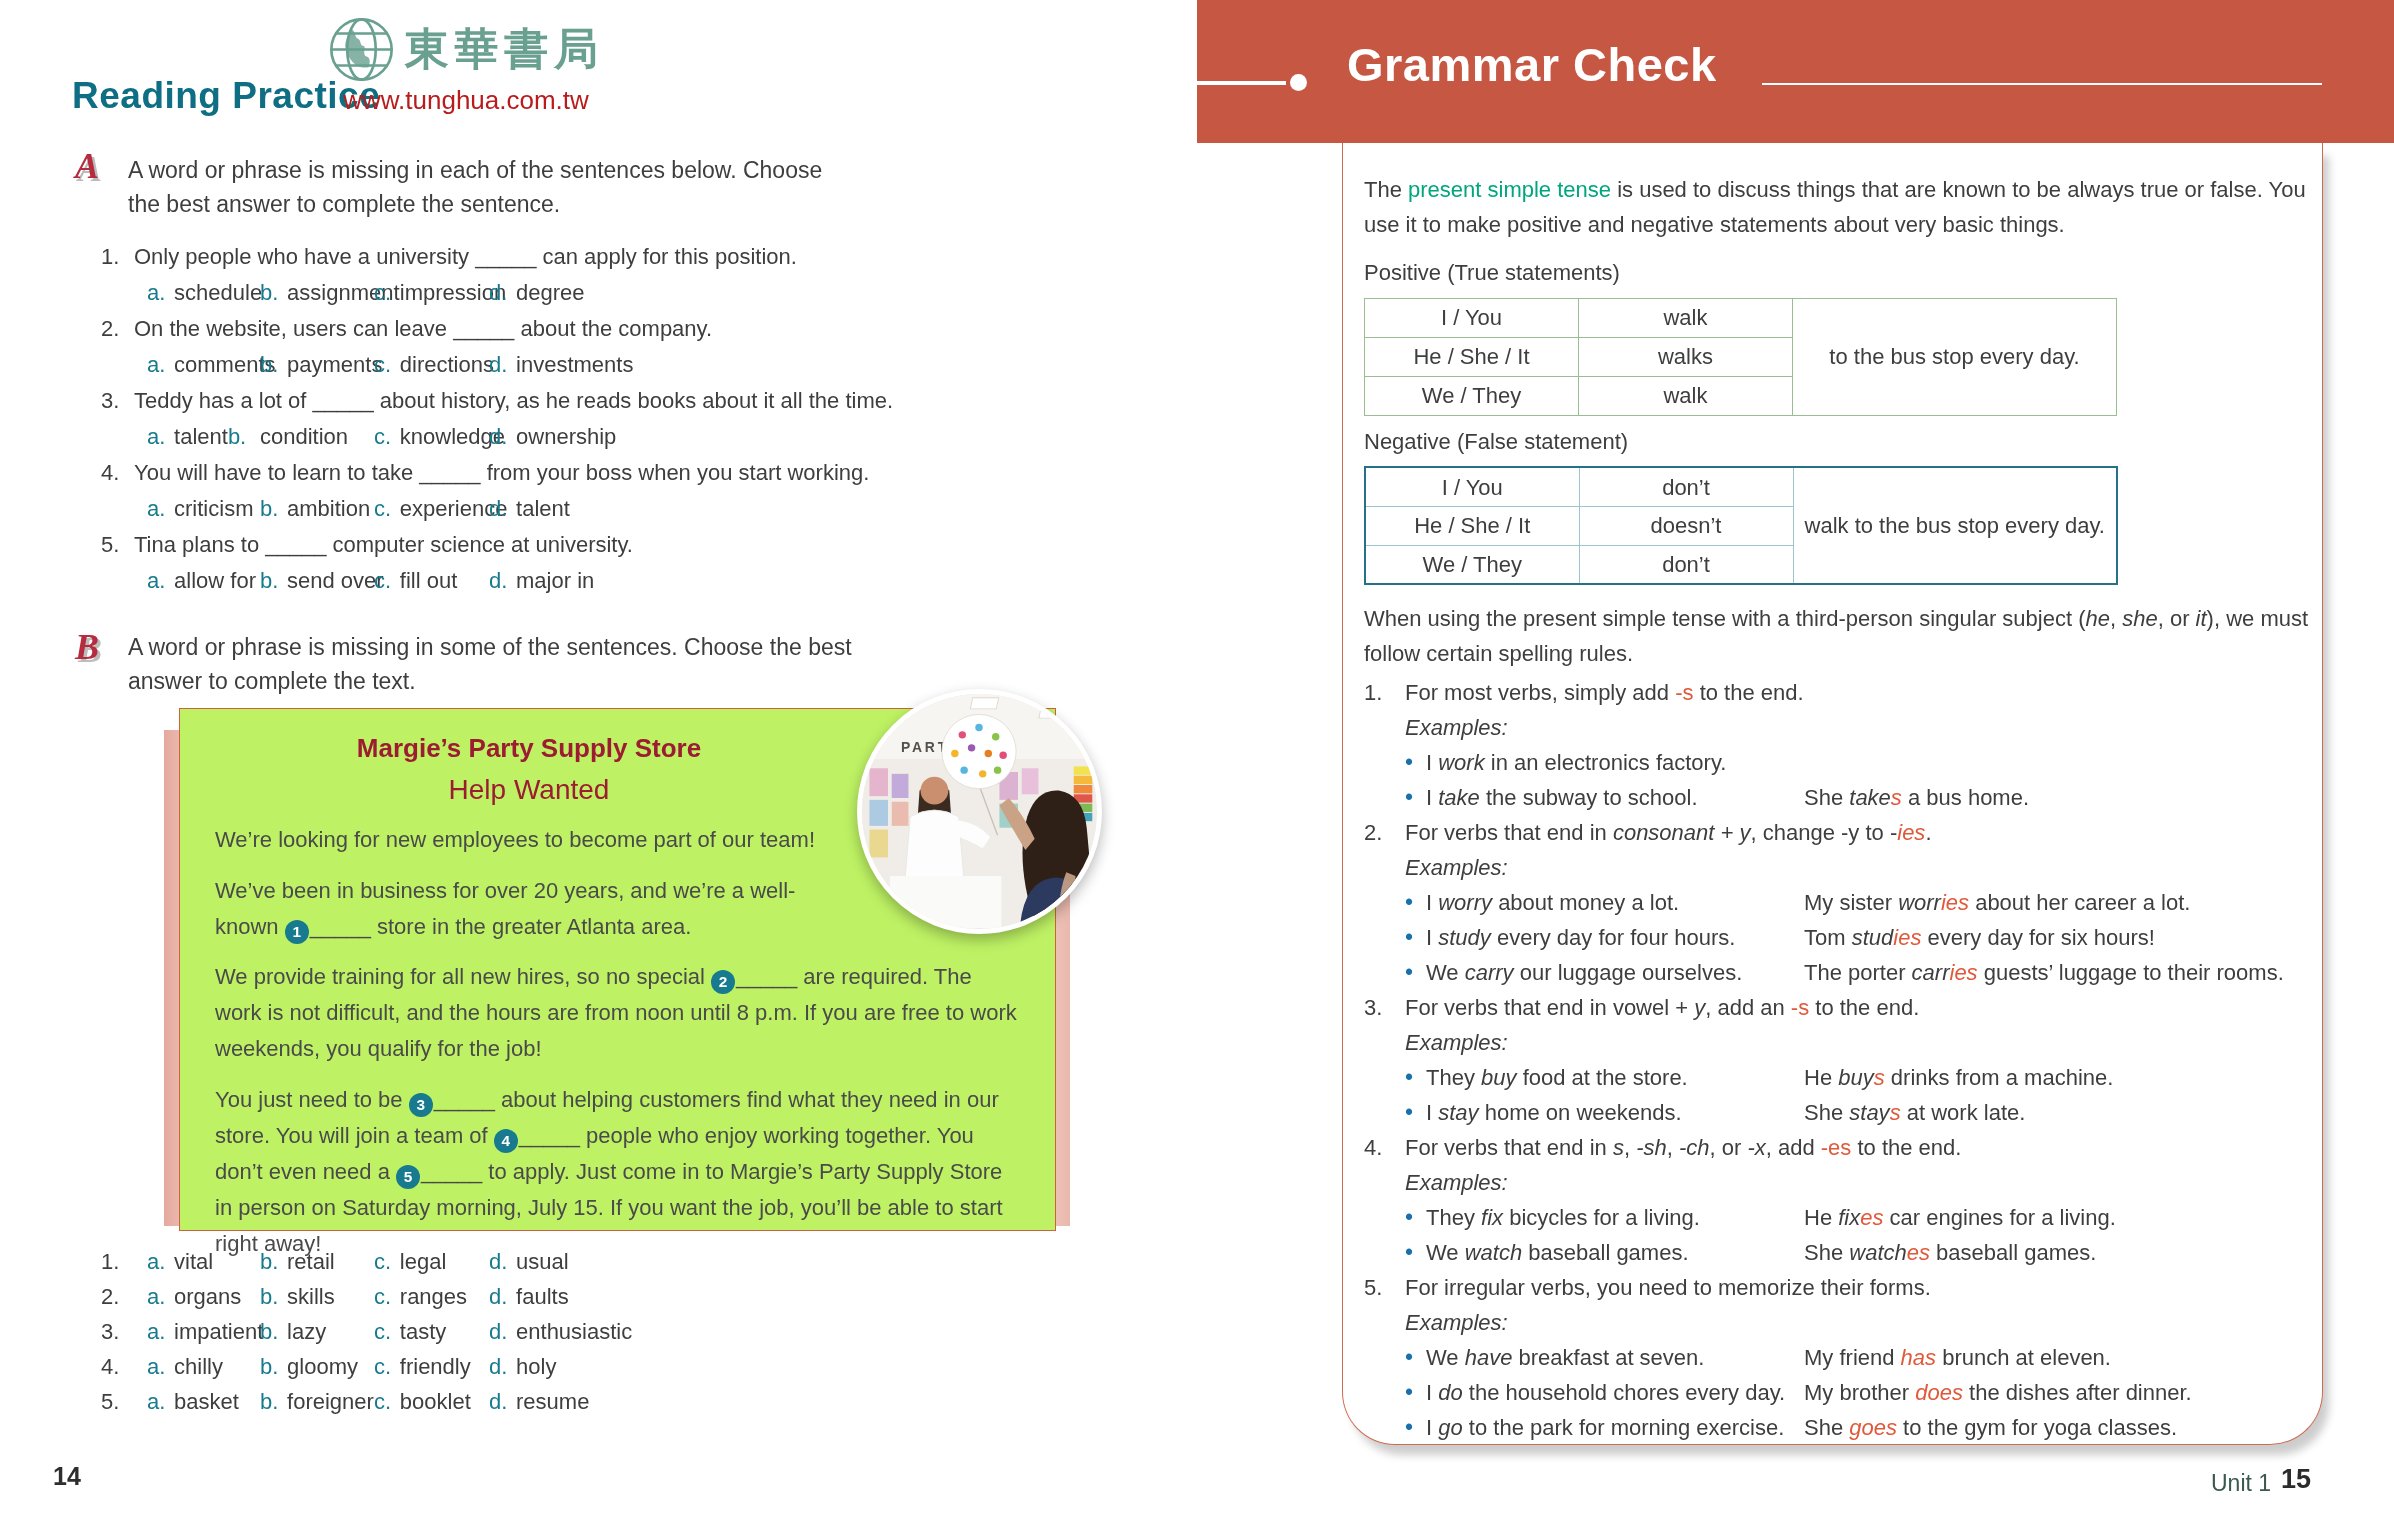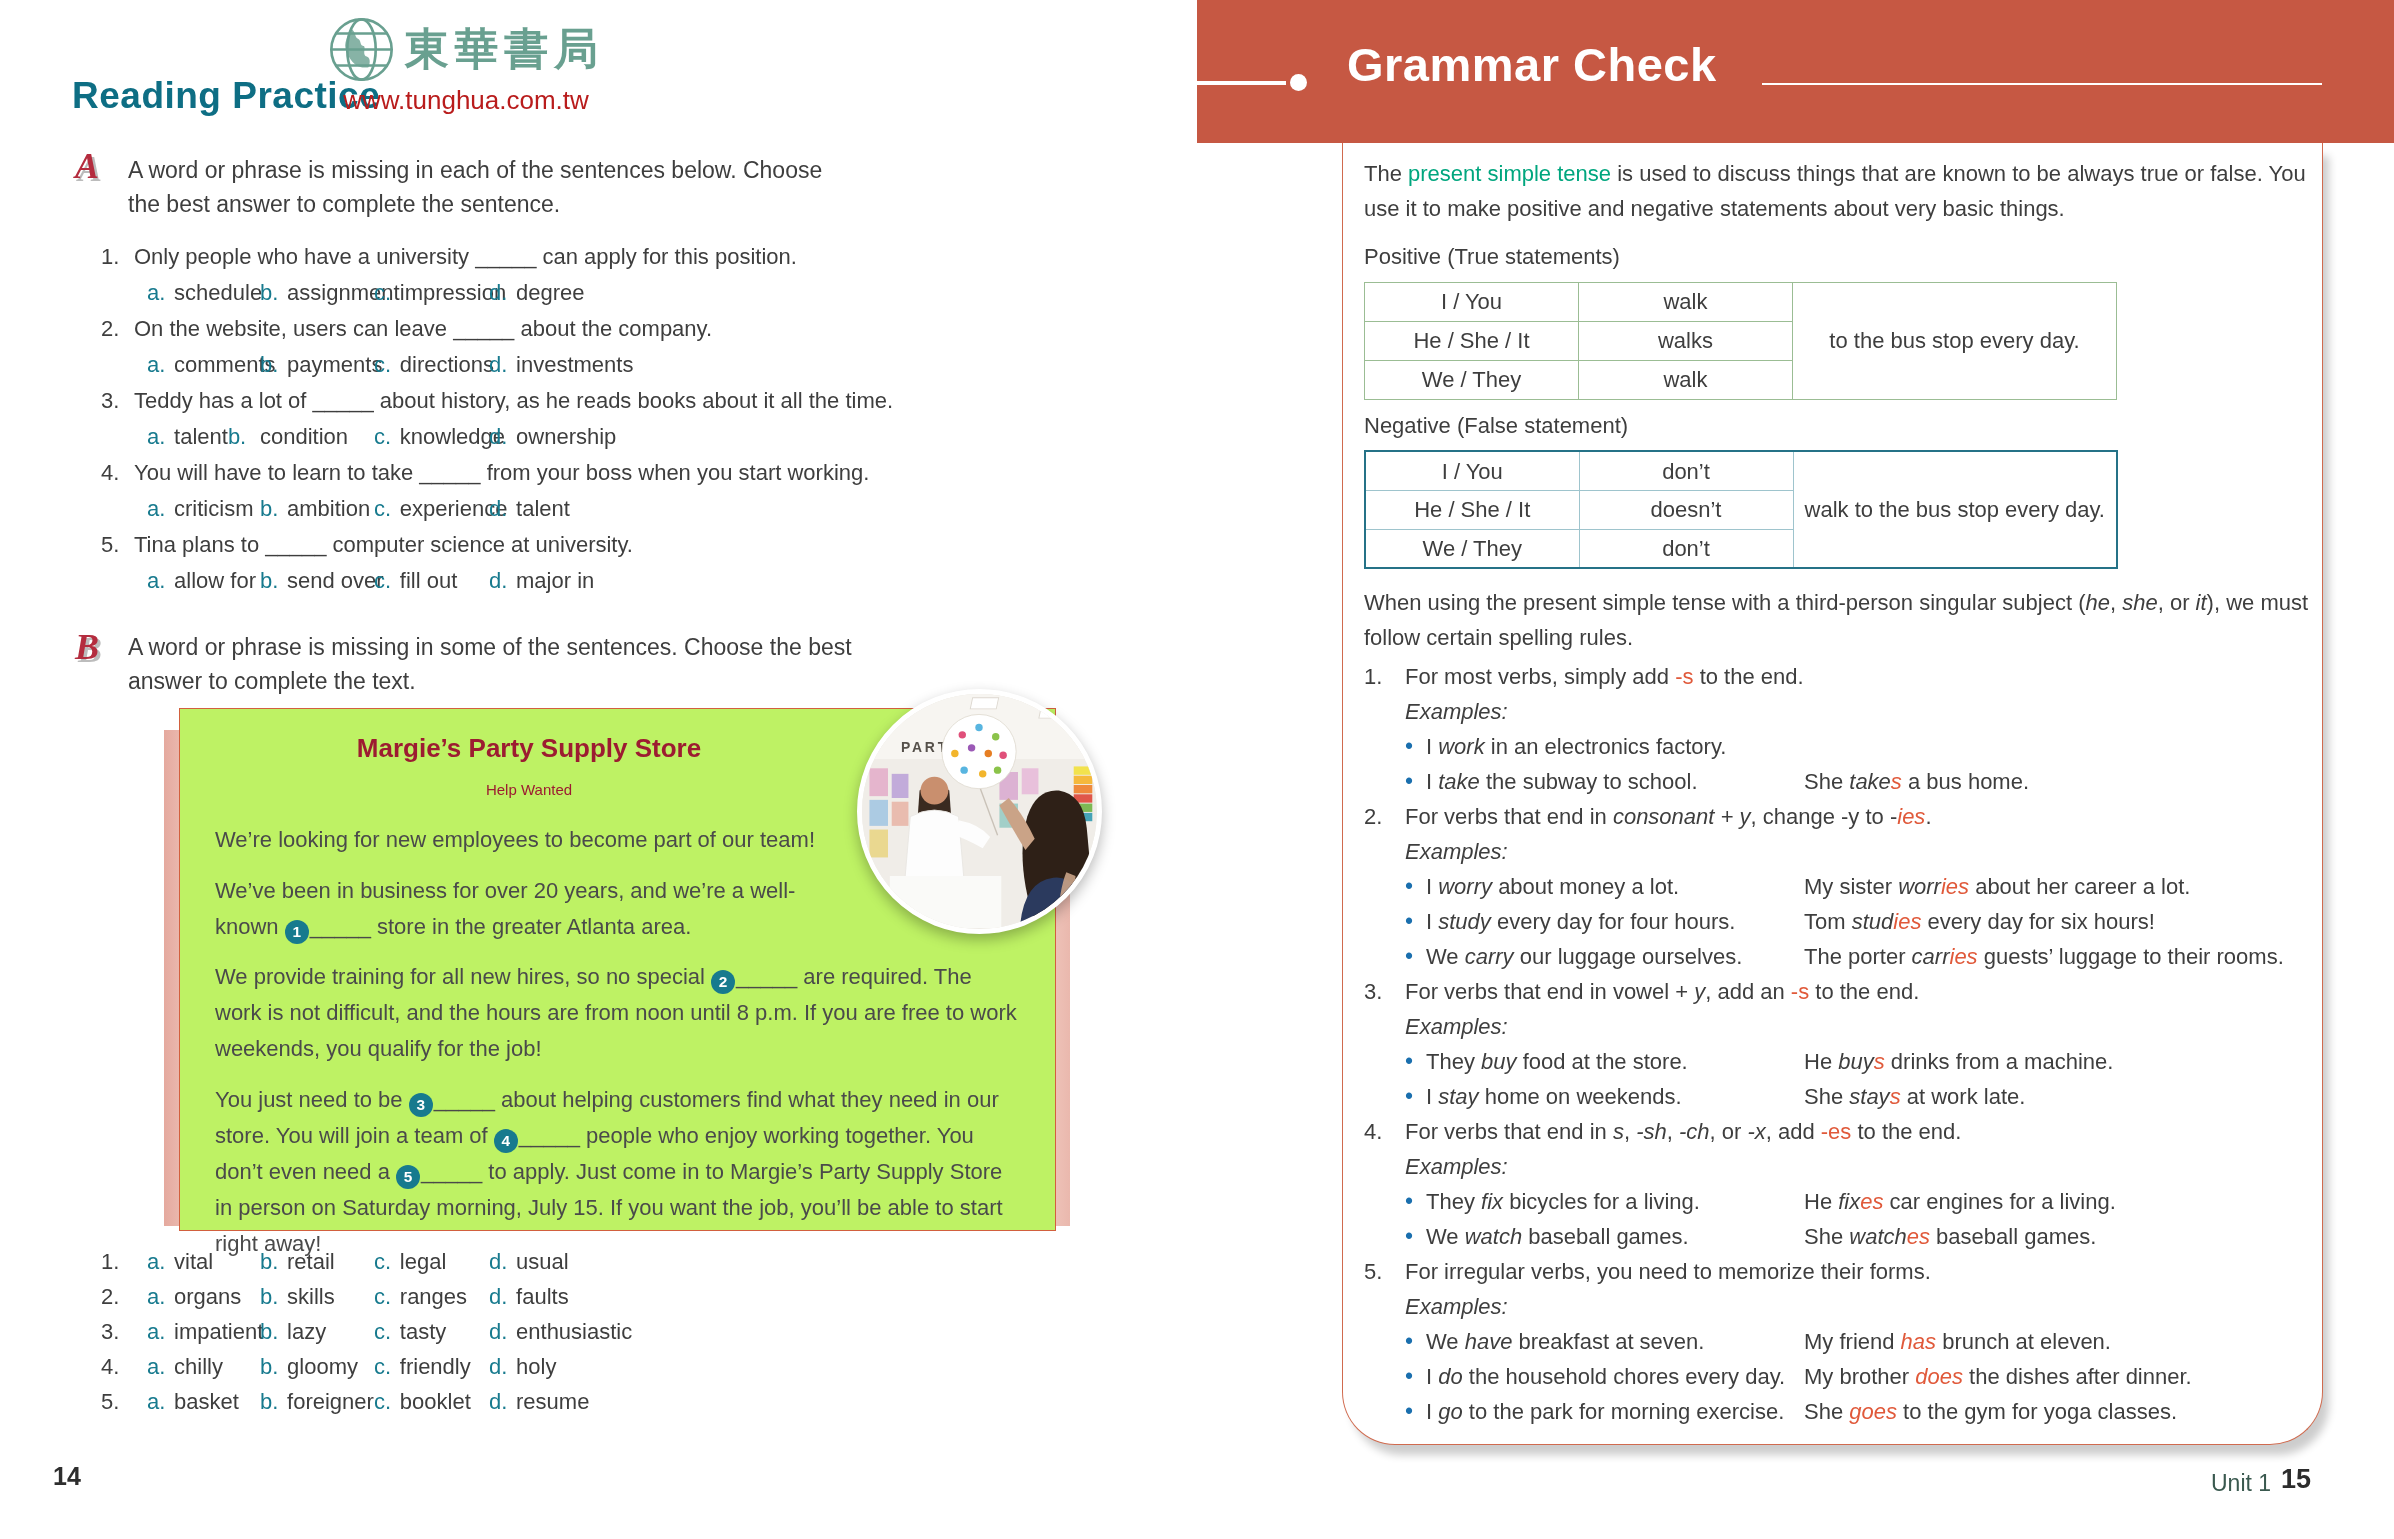--- a/index.html
+++ b/index.html
@@ -32,36 +32,36 @@
   .o0 { left:46px; } .o1 { left:159px; } .o2 { left:273px; } .o3 { left:388px; }
   .olet { color:#177a8e; margin-right:8.7px; }
   .olet-extra { color:#177a8e; margin-left:0; }
   .bnum { position:absolute; left:0; }
   
   .ad-band { position:absolute; left:164px; top:730px; width:906px; height:496px;
     background:linear-gradient(to right,#e5a99e,#f6dbd4 6%,#f6dbd4 94%,#eab8ad); }
   .ad-box { position:absolute; left:179px; top:708px; width:877px; height:523px; background:#bef264; border:1.9px solid #d2603e; }
   .ad-inner { padding:21px 35px 0 35px; font-size:22px; line-height:36px; color:#4a4a4a; }
   .ad-title { width:628px; text-align:center; font-size:26px; font-weight:bold; color:#9c1c31; font-family:"Liberation Sans", sans-serif; }
-  .ad-sub { width:628px; text-align:center; font-size:15px; color:#9c1c31; margin-top:5.8px; }
+  .ad-sub { width:628px; text-align:center; font-size:28px; color:#9c1c31; margin-top:5.8px; }
   .ad-p { margin-top:14.5px; }
   .ad-p1, .ad-p2 { width:637px; }
   .num-circle { display:inline-block; width:24px; height:24px; border-radius:50%; background:#177a8e; color:#ffffff; text-align:center; line-height:24px; font-size:15.4px; font-weight:bold; vertical-align:-2.9px; margin-right:1px; }
   .photo { position:absolute; left:857px; top:689px; width:245px; height:245px; border-radius:50%; border:5.8px solid #ffffff; box-shadow:0 5.8px 13.5px rgba(0,0,0,0.28); overflow:hidden; background:#efece7; }
   .pagenum-left { position:absolute; left:53px; top:1462px; font-size:25px; font-weight:bold; color:#2e2e2e; }
   
   .banner { position:absolute; left:1197px; top:0; width:1197px; height:143px; background:#c65843; }
   .banner-line-left { position:absolute; left:1197px; top:81px; width:89px; height:3.9px; background:#ffffff; }
   .banner-dot { position:absolute; left:1290px; top:74px; width:17.4px; height:17.4px; border-radius:50%; background:#ffffff; }
   .banner-title { position:absolute; left:1347px; top:37px; font-size:47px; font-weight:bold; color:#ffffff; letter-spacing:0.5px; }
   .banner-line-right { position:absolute; left:1762px; top:83px; width:560px; height:1.9px; background:#ffffff; }
   .gc-box { position:absolute; left:1342px; top:143px; width:981px; height:1302px; background:#ffffff;
     border-left:1.9px solid #d06a4e; border-right:1.9px solid #d06a4e; border-bottom:1.9px solid #d06a4e;
     border-radius:0 0 53px 53px; box-shadow:7.7px 11.6px 8.7px -1.9px rgba(0,0,0,0.20); }
-  .gc-content { padding:5px 25px 0 21px; font-size:22px; line-height:35px; color:#3e3e3e; }
+  .gc-content { padding:21px 25px 0 21px; font-size:22px; line-height:35px; color:#3e3e3e; }
   .gc-intro { margin:7.7px 0 13.5px 0; width:946px; }
   .seg-g { color:#00a67e; }
   .seg-i { font-style:italic; }
   .seg-r { color:#e0593a; }
   .seg-ri { color:#e0593a; font-style:italic; }
   .tbl-label { margin:7.7px 0 7.7px 0; }
   .gtable { border-collapse:collapse; margin-bottom:5.8px; }
   .gtable td { height:39px; text-align:center; vertical-align:middle; font-size:22px; color:#3e3e3e; }
   .t-pos { border:1.9px solid #9bbd94; }
   .t-pos td { border:1px solid #9bbd94; }

